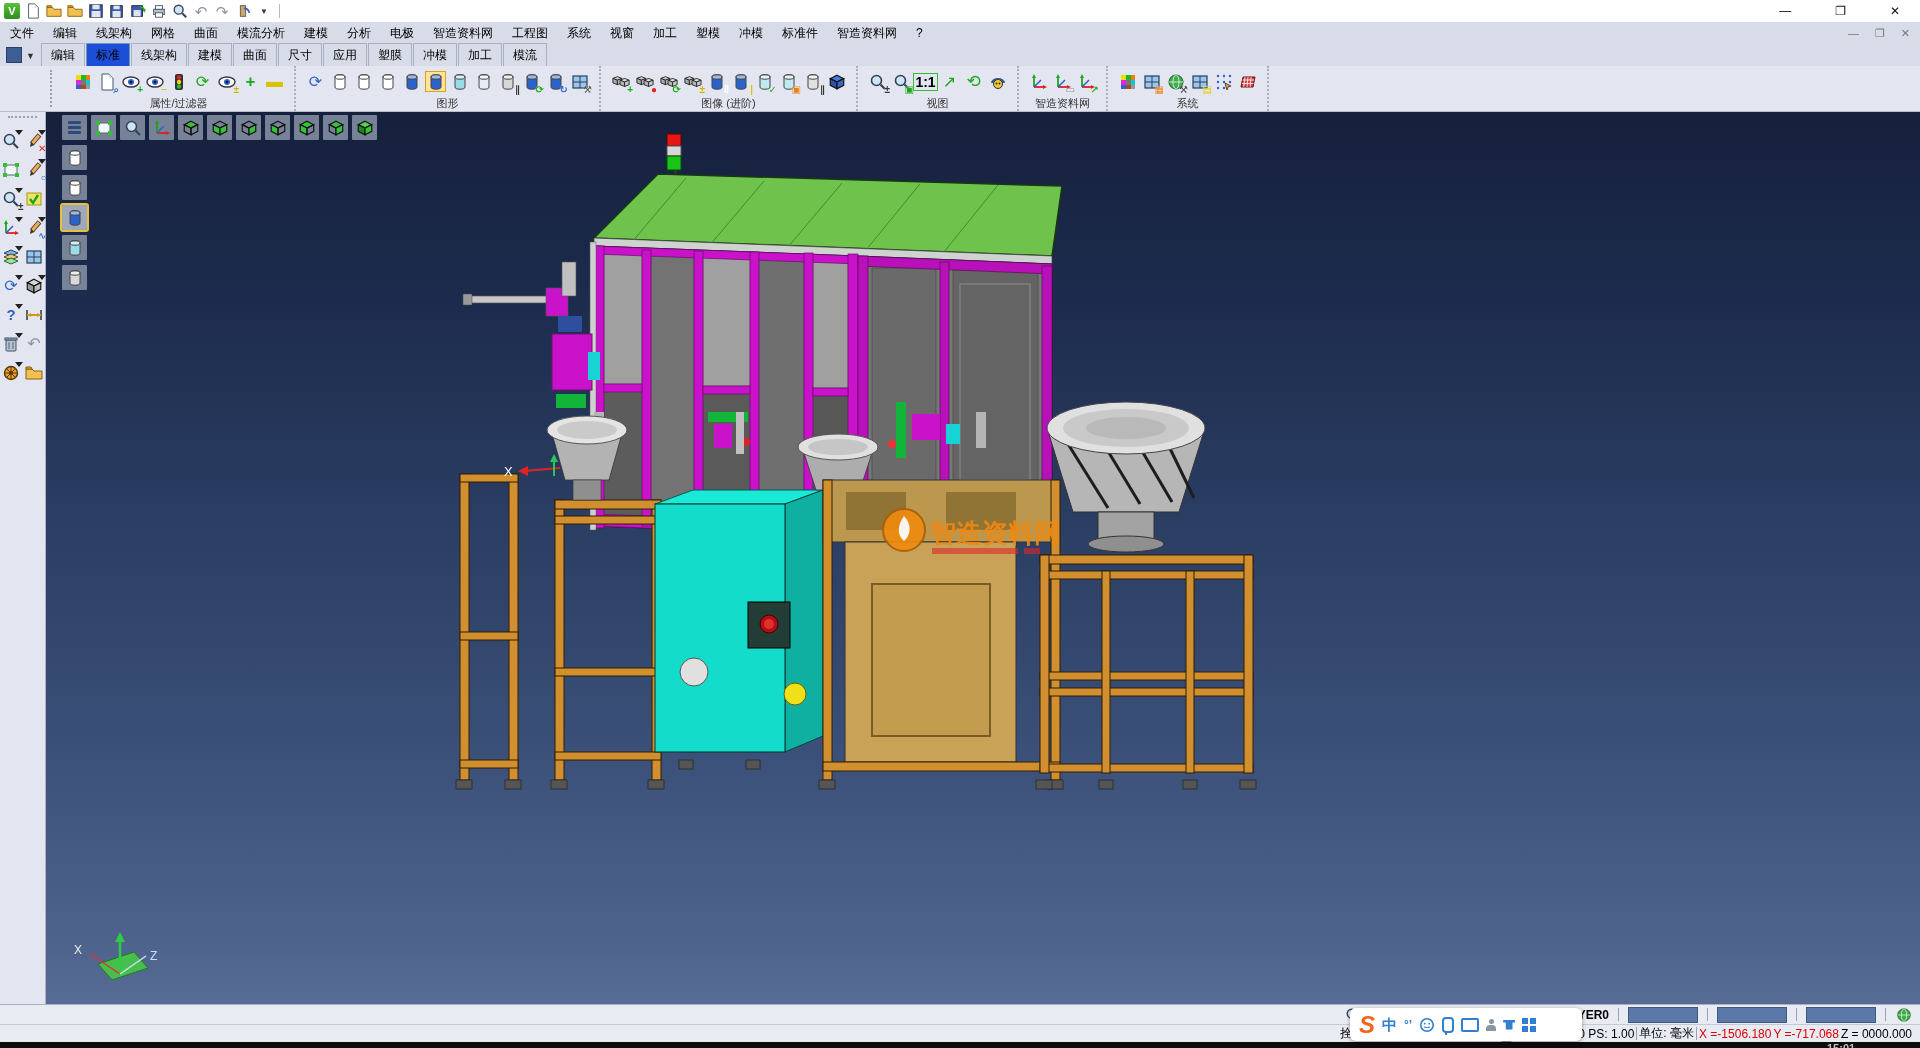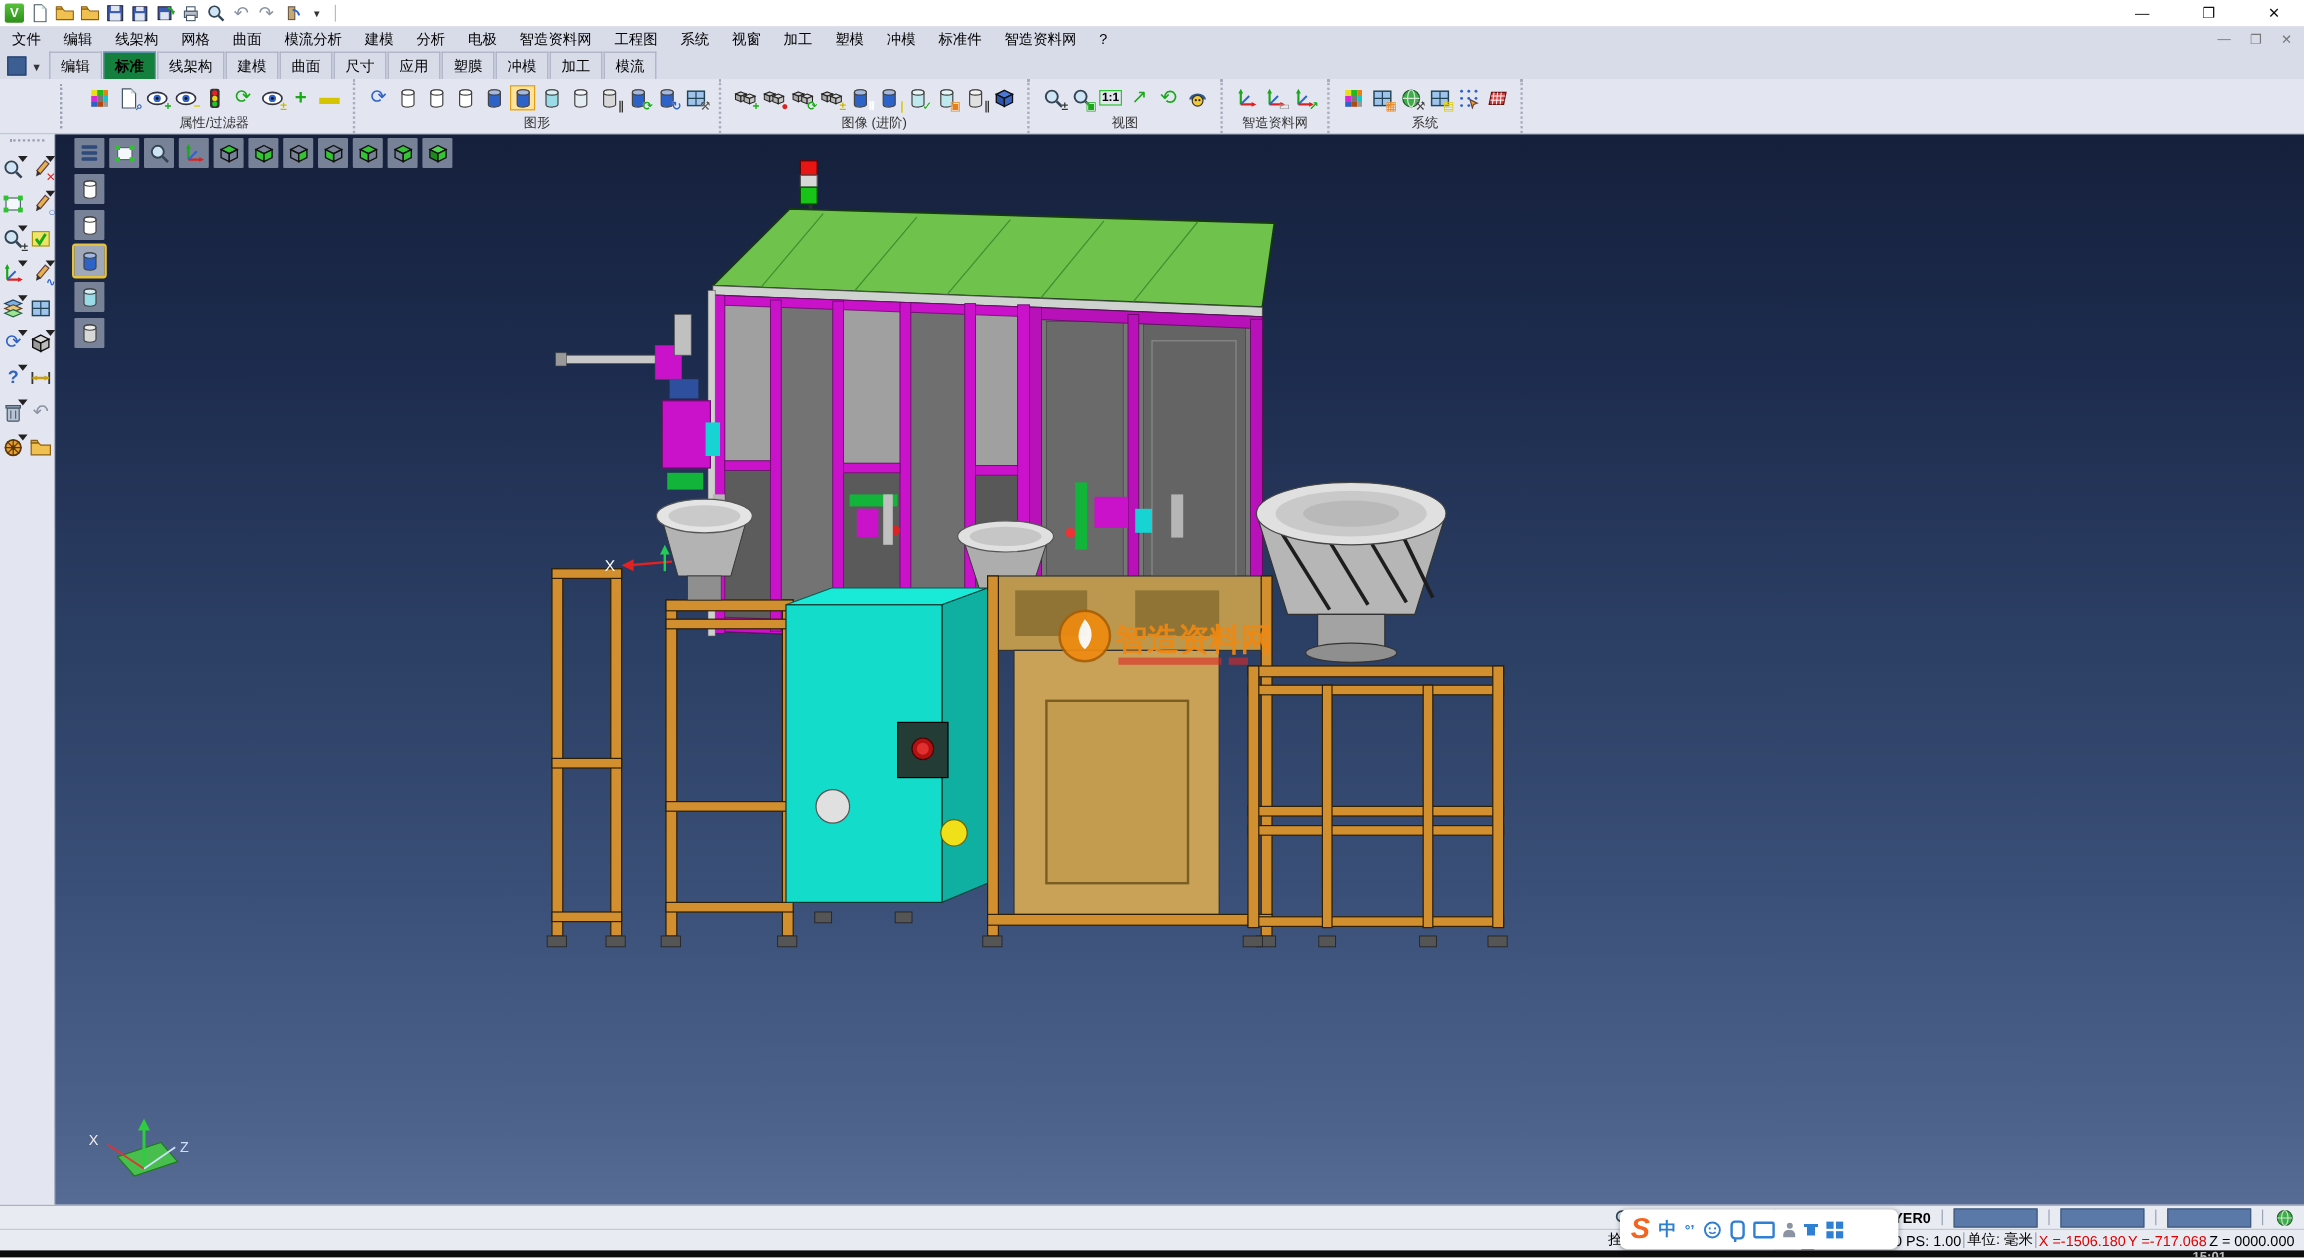--- a/index.html
+++ b/index.html
@@ -18,21 +18,21 @@
   .winbtns span{cursor:default;}
   
   #menubar{left:0;top:22px;width:1920px;height:22px;background:#d8dcE9;display:flex;align-items:center;gap:19px;padding-left:10px;box-sizing:border-box;}
   .mitem{white-space:nowrap;}
   .mdibtns{margin-left:auto;display:flex;gap:16px;padding-right:10px;color:#777;font-size:11px;}
   
   #tabbar{left:0;top:44px;width:1920px;height:22px;background:#d8dcE9;display:flex;align-items:flex-end;padding-left:4px;box-sizing:border-box;}
   .tabsq{width:14px;height:14px;background:#3c5e93;margin:0 4px 3px 2px;border:1px solid #24406b;}
   .tabdd{font-size:9px;color:#333;margin:0 6px 5px 0;}
   .tab{padding:3px 9px 2px 9px;border:1px solid #a8b0c2;border-bottom:none;background:#d8dce9;margin-right:1px;white-space:nowrap;}
-  .tab.sel{background:#15803d;border-color:#6f96c2;font-weight:bold;}
+  .tab.sel{background:#1d4ed8;border-color:#6f96c2;font-weight:normal;}
   
   #ribbon{left:0;top:66px;width:1920px;height:46px;background:#e3e6f0;display:flex;align-items:stretch;padding-left:50px;box-sizing:border-box;border-bottom:1px solid #b9bfcf;}
   .rhandle{width:5px;border-left:2px dotted #98a0b4;margin:4px 6px 4px 0;}
   .rgroup{display:flex;flex-direction:column;justify-content:space-between;padding:2px 9px 1px 9px;border-right:2px dotted #a8aec0;}
   .ricons{display:flex;align-items:center;gap:3px;height:27px;}
   .rlabel{text-align:center;font-size:11px;color:#333;height:14px;line-height:14px;}
   .tbi{width:21px;height:21px;display:flex;align-items:center;justify-content:center;position:relative;flex:none;}
   .tbi.sel{background:#ffe39b;border:1px solid #dfa018;box-sizing:border-box;}
   .ov{position:absolute;right:-2px;bottom:-3px;font-size:10px;font-weight:bold;line-height:1;text-shadow:0 0 1px #fff;}
   .g-plus{color:#18a818;} .g-minus{color:#d6c400;} .g-blue{color:#2d62c8;} .g-green{color:#18a818;}
@@ -510,21 +510,21 @@
           </svg>
           <span class="ov" style="color:#333">±</span>
         </span>
       <span class="tbi">
           <svg class="ic">
             <use href="#sym-magnifier"></use>
           </svg>
           <span class="ov g-plus">▣</span>
         </span>
       <span class="tbi">
-          <span style="font-size:10px;font-weight:bold;border:1px solid #2ec22e;padding:0 1px">1:1</span>
+          <span style="font-size:14px;font-weight:bold;border:1px solid #2ec22e;padding:0 1px">1:1</span>
         </span>
       <span class="tbi">
           <span class="glyph" style="color:#18a818;font-size:16px">↗</span>
         </span>
       <span class="tbi">
           <span class="glyph g-green" style="font-size:17px">⟲</span>
         </span>
       <span class="tbi">
           <svg class="ic" viewBox="0 0 18 18">
             <path d="M2 10 a7 5 0 0 1 14 0" fill="#345a8c"></path>

